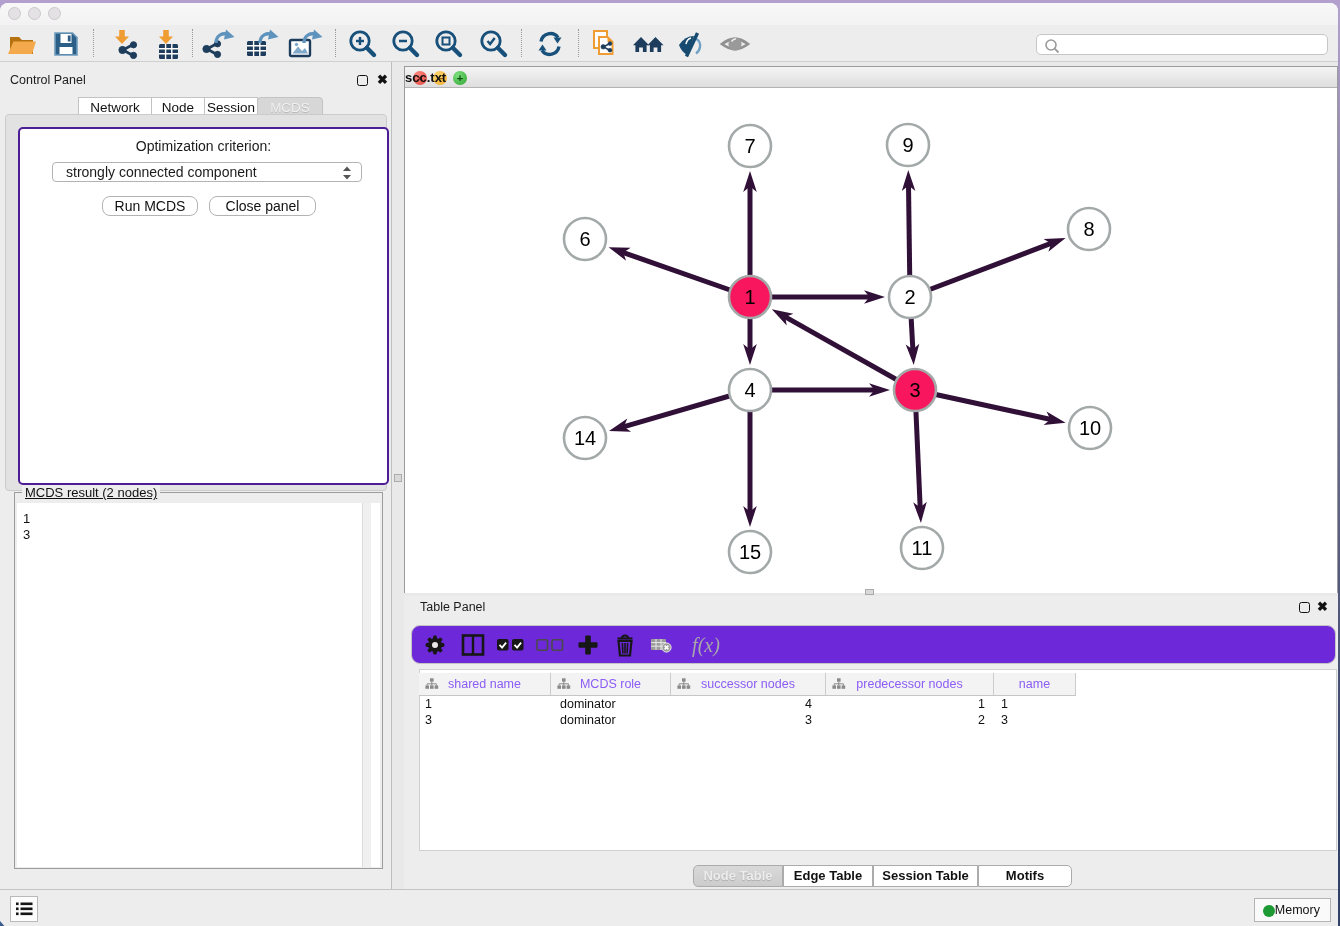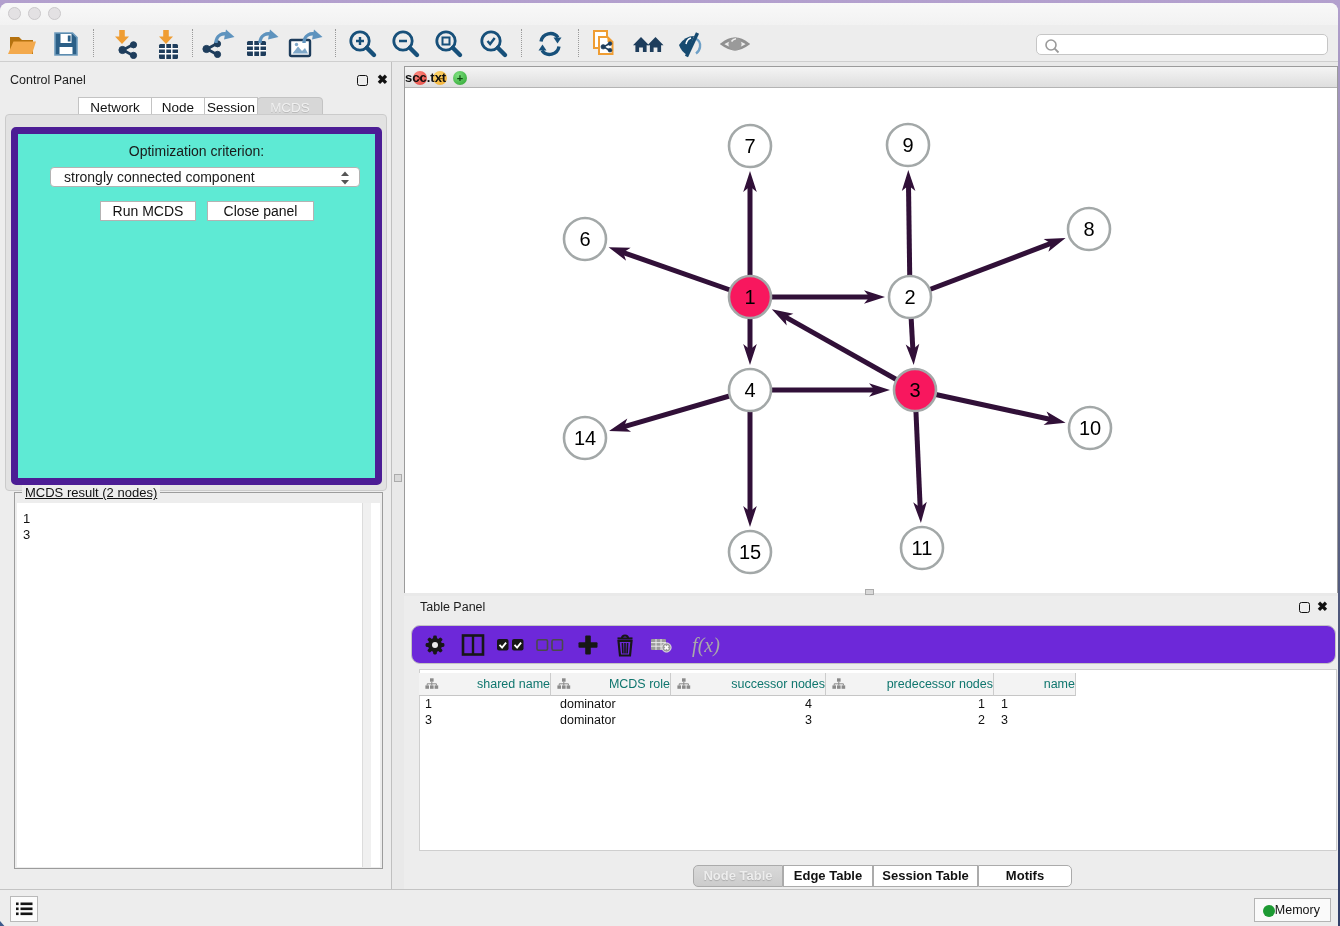--- a/index.html
+++ b/index.html
@@ -10,38 +10,38 @@
 #toolbar { position:absolute; left:0; top:22px; width:100%; height:37px; background:#ededed; border-bottom:1px solid #cfcfcf; }
 .ticon { position:absolute; top:3px; height:34px; }
 .tsep { position:absolute; top:4px; height:28px; border-left:1px dotted #9a9a9a; }
 #search { position:absolute; left:1036px; top:9px; width:292px; height:21px; background:#fff; border:1px solid #c6c6c6; border-radius:5px; }
 #cp { position:absolute; left:0; top:59px; width:392px; height:830px; background:#ededed; border-right:1px solid #c0c0c0; }
 .paneltitle { position:absolute; font-size:12.5px; color:#1c1c1c; }
 .wicon-sq { position:absolute; width:11px; height:11px; border:1.6px solid #111; border-radius:2.5px; }
 .wicon-x { position:absolute; font-size:13px; font-weight:bold; color:#111; }
 .tab { position:absolute; top:35px; height:21px; background:#fff; border:1px solid #c3c3c3; font-size:13.5px; text-align:center; line-height:20px; color:#111; }
 #tabpanel-outer { position:absolute; left:5px; top:52px; width:382px; height:377px; background:#e2e2e2; border:1px solid #cbcbcb; border-radius:4px; }
-#tabpanel-inner { position:absolute; left:5px; top:12px; width:371px; height:358px; background:#5eead4; border:7px solid #4c1d95; border-radius:5px; }
+#tabpanel-inner { position:absolute; left:12px; top:12px; width:371px; height:358px; background:#ffffff; border:2px solid #4c1d95; border-radius:5px; }
 #optlabel { position:absolute; left:0; top:9px; width:100%; text-align:center; font-size:14px; color:#1a1a1a; }
 #combo { position:absolute; left:32px; top:33px; width:310px; height:20px; background:#fff; border:1px solid #b3b3b3; border-radius:4px; font-size:14px; line-height:19px; padding-left:13px; color:#1a1a1a; }
-.btn { position:absolute; top:67px; height:20px; background:#fff; border:1px solid #b3b3b3; border-radius:0; font-size:14px; text-align:center; line-height:18px; color:#111; }
+.btn { position:absolute; top:67px; height:20px; background:#fff; border:1px solid #b3b3b3; border-radius:8px; font-size:14px; text-align:center; line-height:18px; color:#111; }
 #fieldset { position:absolute; left:14px; top:430px; width:369px; height:377px; border:1px solid #9c9c9c; }
 #legend { position:absolute; left:7px; top:-8px; background:#ededed; padding:0 3px; font-size:13px; color:#111;text-decoration:underline; }
 #resultarea { position:absolute; left:2px; top:10px; width:363px; height:364px; background:#fff; font-size:13px; color:#111; padding:8px 0 0 6px; line-height:16px; }
 #resultsb { position:absolute; right:11px; top:10px; width:9px; height:364px; background:#f0f0f0; border-left:1px solid #dcdcdc; }
 #gap { position:absolute; left:392px; top:59px; width:1340px; height:830px; background:#e9e9e9; }
 #net { position:absolute; left:404px; top:63px; width:934px; height:527px; border:1px solid #9b9b9b; border-bottom:none; background:#fff; }
 #nettitle { position:absolute; left:0; top:0; width:100%; height:21px; background:linear-gradient(#f4f4f4,#dedede); border-bottom:1px solid #b4b4b4; }
 .mtl { position:absolute; top:3.5px; width:14px; height:14px; border-radius:50%; color:#7e3c00; font-size:11px; font-weight:bold; text-align:center; line-height:14px; }
 #netname { position:absolute; top:3px; left:0; width:100%; text-align:left; font-size:13px; font-weight:bold; color:#111; }
 #tp { position:absolute; left:404px; top:593px; width:934px; height:293px; background:#ededed; }
 #tptools { position:absolute; left:7px; top:29px; width:925px; height:39px; background:#6d28d9; border:1px solid #c3c3c3; border-radius:9px; }
 .bicon { position:absolute; top:6px; height:26px; }
 #tbl { position:absolute; left:15px; top:73px; width:918px; height:182px; background:#fff; border:1px solid #cfcfcf; }
-.hcell { position:absolute; top:670px; height:23px; background:#f3f3f3; border-right:1px solid #cccccc; border-bottom:1px solid #c6c6c6; text-align:right; line-height:22px; font-size:12.5px; color:#0f766e; }
+.hcell { position:absolute; top:670px; height:23px; background:#f3f3f3; border-right:1px solid #cccccc; border-bottom:1px solid #c6c6c6; text-align:center; line-height:22px; font-size:12.5px; color:#8b5cf6; }
 .trow { position:absolute; font-size:12.5px; color:#111; height:16px; }
 .trow span { position:absolute; top:0; }
 .btab { position:absolute; top:269px; height:22px; border:1px solid #ababab; font-size:13px; font-weight:bold; text-align:center; color:#111; line-height:20px; background:#fff; }
 #status { position:absolute; left:0; top:886px; width:100%; height:37px; background:#ededed; border-top:1px solid #c4c4c4; }
 #listbtn { position:absolute; left:10px; top:6px; width:28px; height:26px; background:#fcfcfc; border:1px solid #b9b9b9; }
 #membtn { position:absolute; left:1254px; top:8px; width:77px; height:24px; background:#fafafa; border:1px solid #b4b4b4; font-size:12.5px; color:#111; line-height:22px; text-align:right; padding-right:10px; }
 svg { display:block; }
 svg text { font-family:"Liberation Sans",sans-serif; }
 </style></head><body>
 <div id="win">

